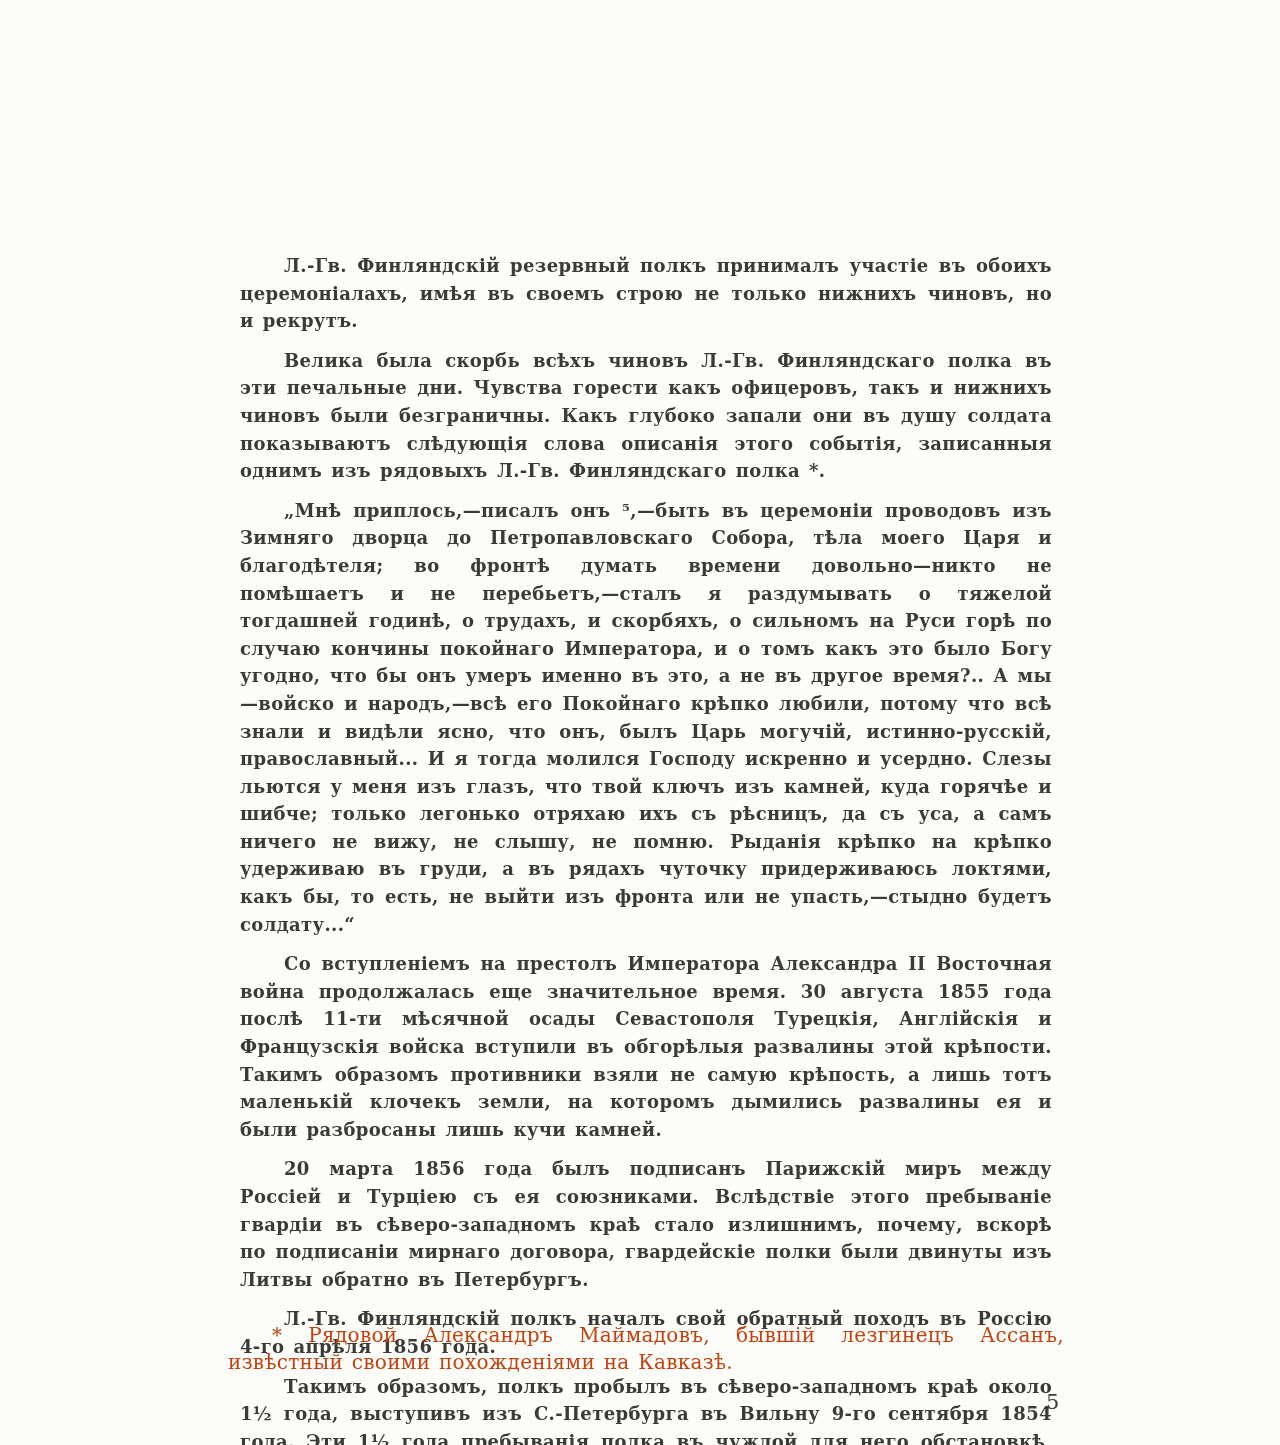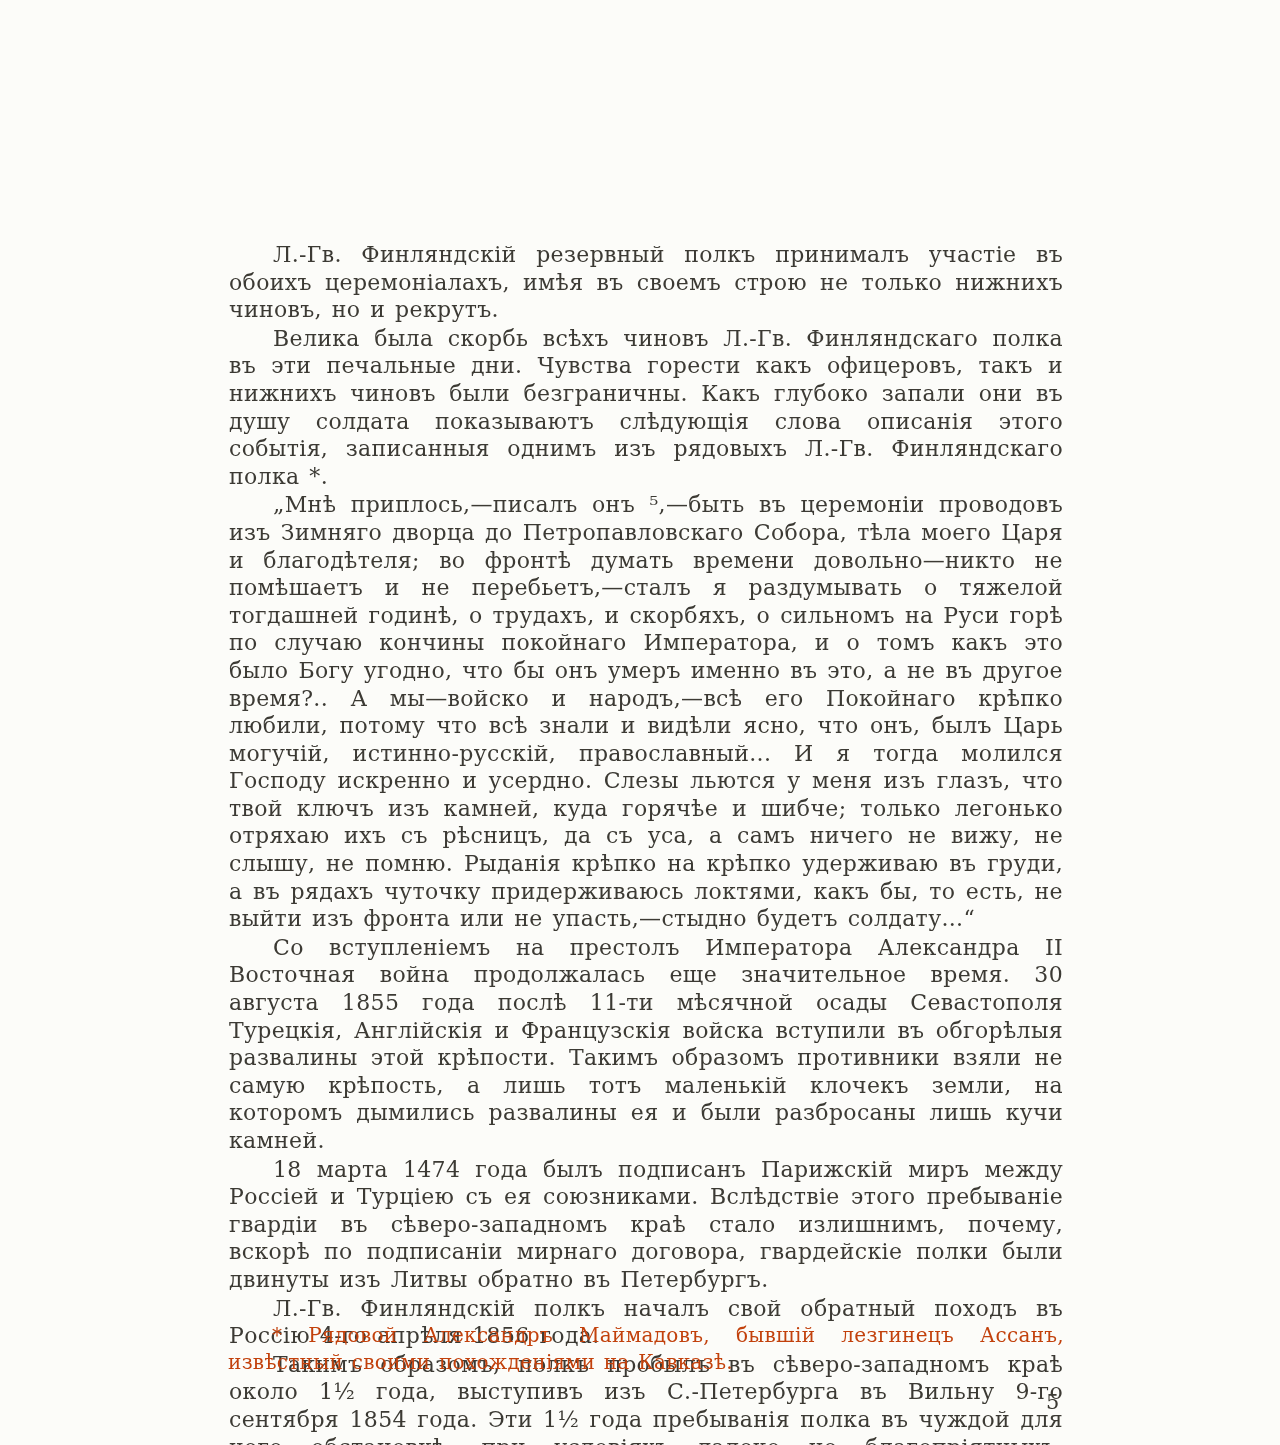--- a/index.html
+++ b/index.html
@@ -17,27 +17,28 @@
     color: #3c3a34;
     overflow: hidden;
   }
   .text-block {
     position: absolute;
     left: 228px;
     top: 240px;
     width: 836px;
   }
   .para {
-    margin: 1px;
+    margin: 12px;
     text-indent: 44px;
     text-align: justify;
-    font-size: 22px;
+    font-size: 18px;
     line-height: 27.6px;
     letter-spacing: 0.35px;
     word-spacing: 2.5px;
+    font-weight: bold;
   }
   .footnote-block {
     position: absolute;
     left: 228px;
     top: 1322px;
     width: 836px;
   }
   .footnote {
     margin: 0;
     text-indent: 44px;
@@ -59,21 +60,21 @@
 </head>
 <body>
 
 <div class="page">
 
   <div class="text-block">
     <p class="para">Л.-Гв. Финляндскій резервный полкъ принималъ участіе въ обоихъ церемоніалахъ, имѣя въ своемъ строю не только нижнихъ чиновъ, но и рекрутъ.</p>
     <p class="para">Велика была скорбь всѣхъ чиновъ Л.-Гв. Финляндскаго полка въ эти печальные дни. Чувства горести какъ офицеровъ, такъ и нижнихъ чиновъ были безграничны. Какъ глубоко запали они въ душу солдата показываютъ слѣдующія слова описанія этого событія, записанныя однимъ изъ рядовыхъ Л.-Гв. Финляндскаго полка *.</p>
     <p class="para">„Мнѣ приплось,—писалъ онъ ⁵,—быть въ церемоніи проводовъ изъ Зимняго дворца до Петропавловскаго Собора, тѣла моего Царя и благодѣтеля; во фронтѣ думать времени довольно—никто не помѣшаетъ и не перебьетъ,—сталъ я раздумывать о тяжелой тогдашней годинѣ, о трудахъ, и скорбяхъ, о сильномъ на Руси горѣ по случаю кончины покойнаго Императора, и о томъ какъ это было Богу угодно, что бы онъ умеръ именно въ это, а не въ другое время?.. А мы—войско и народъ,—всѣ его Покойнаго крѣпко любили, потому что всѣ знали и видѣли ясно, что онъ, былъ Царь могучій, истинно-русскій, православный... И я тогда молился Господу искренно и усердно. Слезы льются у меня изъ глазъ, что твой ключъ изъ камней, куда горячѣе и шибче; только легонько отряхаю ихъ съ рѣсницъ, да съ уса, а самъ ничего не вижу, не слышу, не помню. Рыданія крѣпко на крѣпко удерживаю въ груди, а въ рядахъ чуточку придерживаюсь локтями, какъ бы, то есть, не выйти изъ фронта или не упасть,—стыдно будетъ солдату...“</p>
     <p class="para">Со вступленіемъ на престолъ Императора Александра II Восточная война продолжалась еще значительное время. 30 августа 1855 года послѣ 11-ти мѣсячной осады Севастополя Турецкія, Англійскія и Французскія войска вступили въ обгорѣлыя развалины этой крѣпости. Такимъ образомъ противники взяли не самую крѣпость, а лишь тотъ маленькій клочекъ земли, на которомъ дымились развалины ея и были разбросаны лишь кучи камней.</p>
-    <p class="para">18 марта 1474 года былъ подписанъ Парижскій миръ между Россіей и Турціею съ ея союзниками. Вслѣдствіе этого пребываніе гвардіи въ сѣверо-западномъ краѣ стало излишнимъ, почему, вскорѣ по подписаніи мирнаго договора, гвардейскіе полки были двинуты изъ Литвы обратно въ Петербургъ.</p>
+    <p class="para">20 марта 1856 года былъ подписанъ Парижскій миръ между Россіей и Турціею съ ея союзниками. Вслѣдствіе этого пребываніе гвардіи въ сѣверо-западномъ краѣ стало излишнимъ, почему, вскорѣ по подписаніи мирнаго договора, гвардейскіе полки были двинуты изъ Литвы обратно въ Петербургъ.</p>
     <p class="para">Л.-Гв. Финляндскій полкъ началъ свой обратный походъ въ Россію 4-го апрѣля 1856 года.</p>
     <p class="para">Такимъ образомъ, полкъ пробылъ въ сѣверо-западномъ краѣ около 1½ года, выступивъ изъ С.-Петербурга въ Вильну 9-го сентября 1854 года. Эти 1½ года пребыванія полка въ чуждой для него обстановкѣ, при условіяхъ далеко не благопріятныхъ, отразились довольно чувствительно на всѣхъ чинахъ его. Въ моральномъ отношеніи стоянка тамъ была тяжела вслѣдствіе испытаній выпавшихъ на долю нашего оружія въ Восточной войнѣ. Севастопольская эпопея, приковывшая къ себѣ мысли и чувства всей Россіи, особенно болѣзненно отзывалась на сердцахъ гвардейцевъ, заброшенныхъ въ польскихъ</p>
   </div>
 
   <div class="footnote-block">
     <p class="footnote">* Рядовой Александръ Маймадовъ, бывшій лезгинецъ Ассанъ, извѣстный своими похожденіями на Кавказѣ.</p>
   </div>
 
   <div class="page-number">5</div>
 

